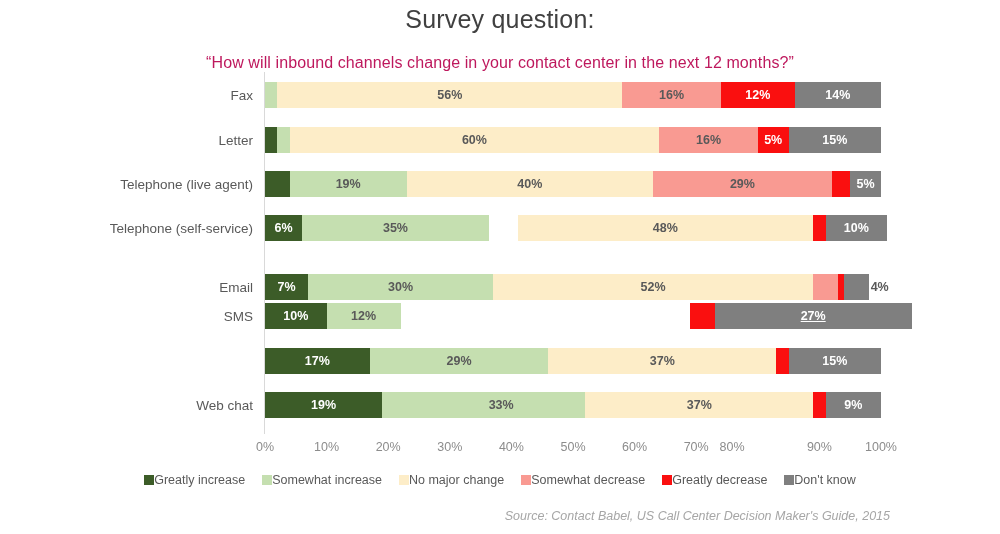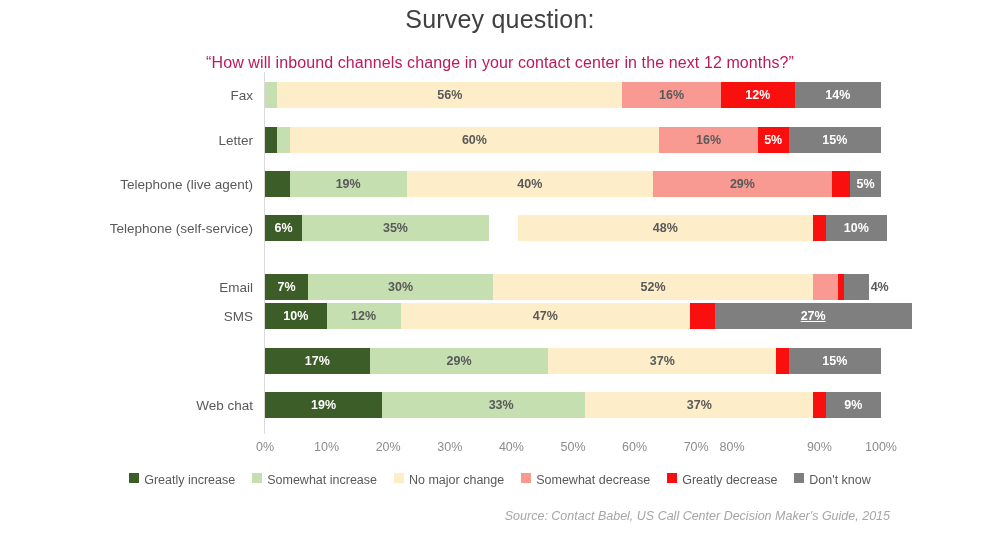--- a/index.html
+++ b/index.html
@@ -129,22 +129,21 @@
     left: 0;
     top: 473px;
     width: 1000px;
     display: flex;
     justify-content: center;
     align-items: center;
     gap: 17px;
   }
   .legend-item {
     display: flex;
-    align-items: flex-start;
-    gap: 5px;
+    align-items: center;
     font-size: 12.5px;
     color: #595959;
     white-space: nowrap;
   }
   .legend-swatch {
     width: 10px;
     height: 10px;
     flex: 0 0 10px;
     display: block;
   }
@@ -222,21 +221,20 @@
           <div class="seg-label-out" style="left: 574.88px; color: rgb(89, 89, 89);">4%</div>
           <div class="seg" style="left: 572.88px; width: 6.16px; background: rgb(250, 15, 15); color: rgb(255, 255, 255);"></div>
           <div class="seg-label-out" style="left: 581.04px; color: rgb(89, 89, 89);">1%</div>
           <div class="seg" style="left: 579.04px; width: 24.64px; background: rgb(127, 127, 127); color: rgb(255, 255, 255);"></div>
           <div class="seg-label-out" style="left: 605.68px; color: rgb(89, 89, 89);">4%</div>
         </div>
         <div class="bar-row" style="top: 231px;">
           <div class="cat-label">SMS</div>
           <div class="seg" style="left: 0px; width: 61.6px; background: rgb(60, 92, 40); color: rgb(255, 255, 255);">10%</div>
           <div class="seg" style="left: 61.6px; width: 73.92px; background: rgb(197, 223, 176); color: rgb(89, 89, 89);">12%</div>
-          <div class="seg" style="left: 135.52px; width: 289.52px; background: rgb(253, 237, 200); color: rgb(89, 89, 89);">47%</div>
           <div class="seg" style="left: 425.04px; width: 24.64px; background: rgb(250, 15, 15); color: rgb(255, 255, 255);"></div>
           <div class="seg-label-out" style="left: 451.68px; color: rgb(89, 89, 89);">4%</div>
           <div class="seg" style="left: 449.68px; width: 197px; background: rgb(127, 127, 127); color: rgb(255, 255, 255); text-decoration: underline;">27%</div>
         </div>
         <div class="bar-row" style="top: 276px;">
           <div class="seg" style="left: 0px; width: 104.72px; background: rgb(60, 92, 40); color: rgb(255, 255, 255);">17%</div>
           <div class="seg" style="left: 104.72px; width: 178.64px; background: rgb(197, 223, 176); color: rgb(89, 89, 89);">29%</div>
           <div class="seg" style="left: 283.36px; width: 227.92px; background: rgb(253, 237, 200); color: rgb(89, 89, 89);">37%</div>
           <div class="seg" style="left: 511.28px; width: 12.32px; background: rgb(250, 15, 15); color: rgb(255, 255, 255);"></div>
           <div class="seg-label-out" style="left: 525.6px; color: rgb(89, 89, 89);">2%</div>

